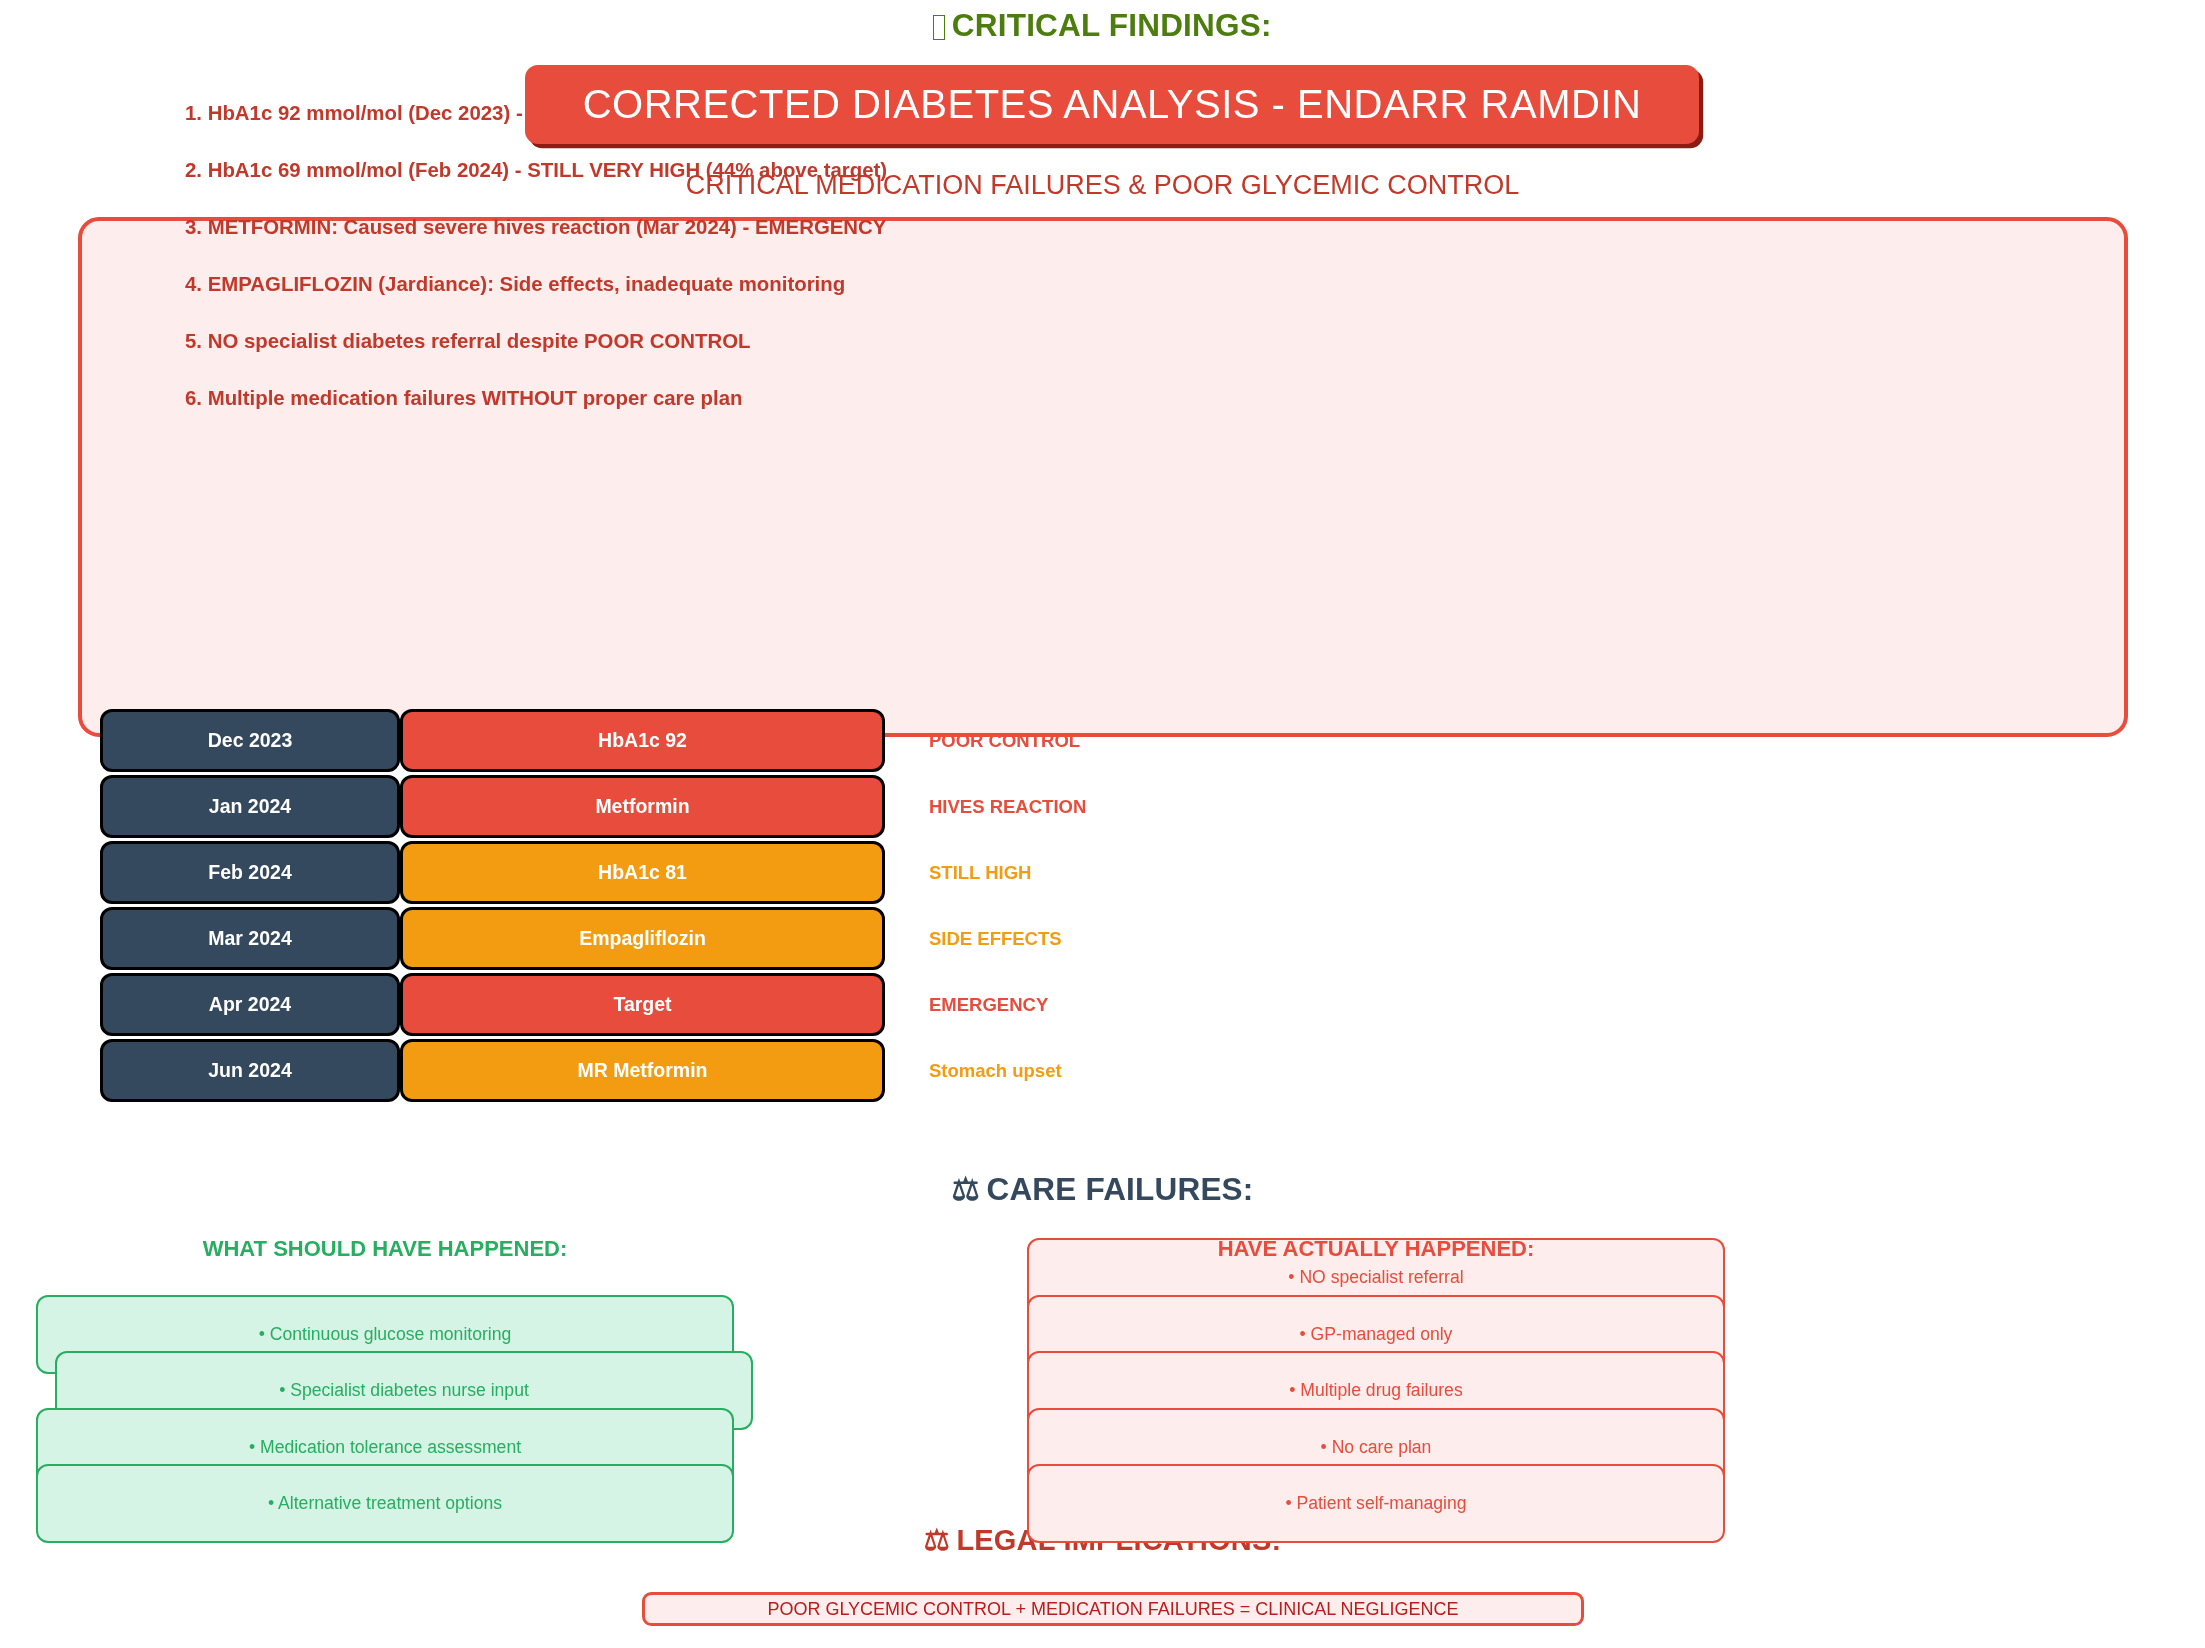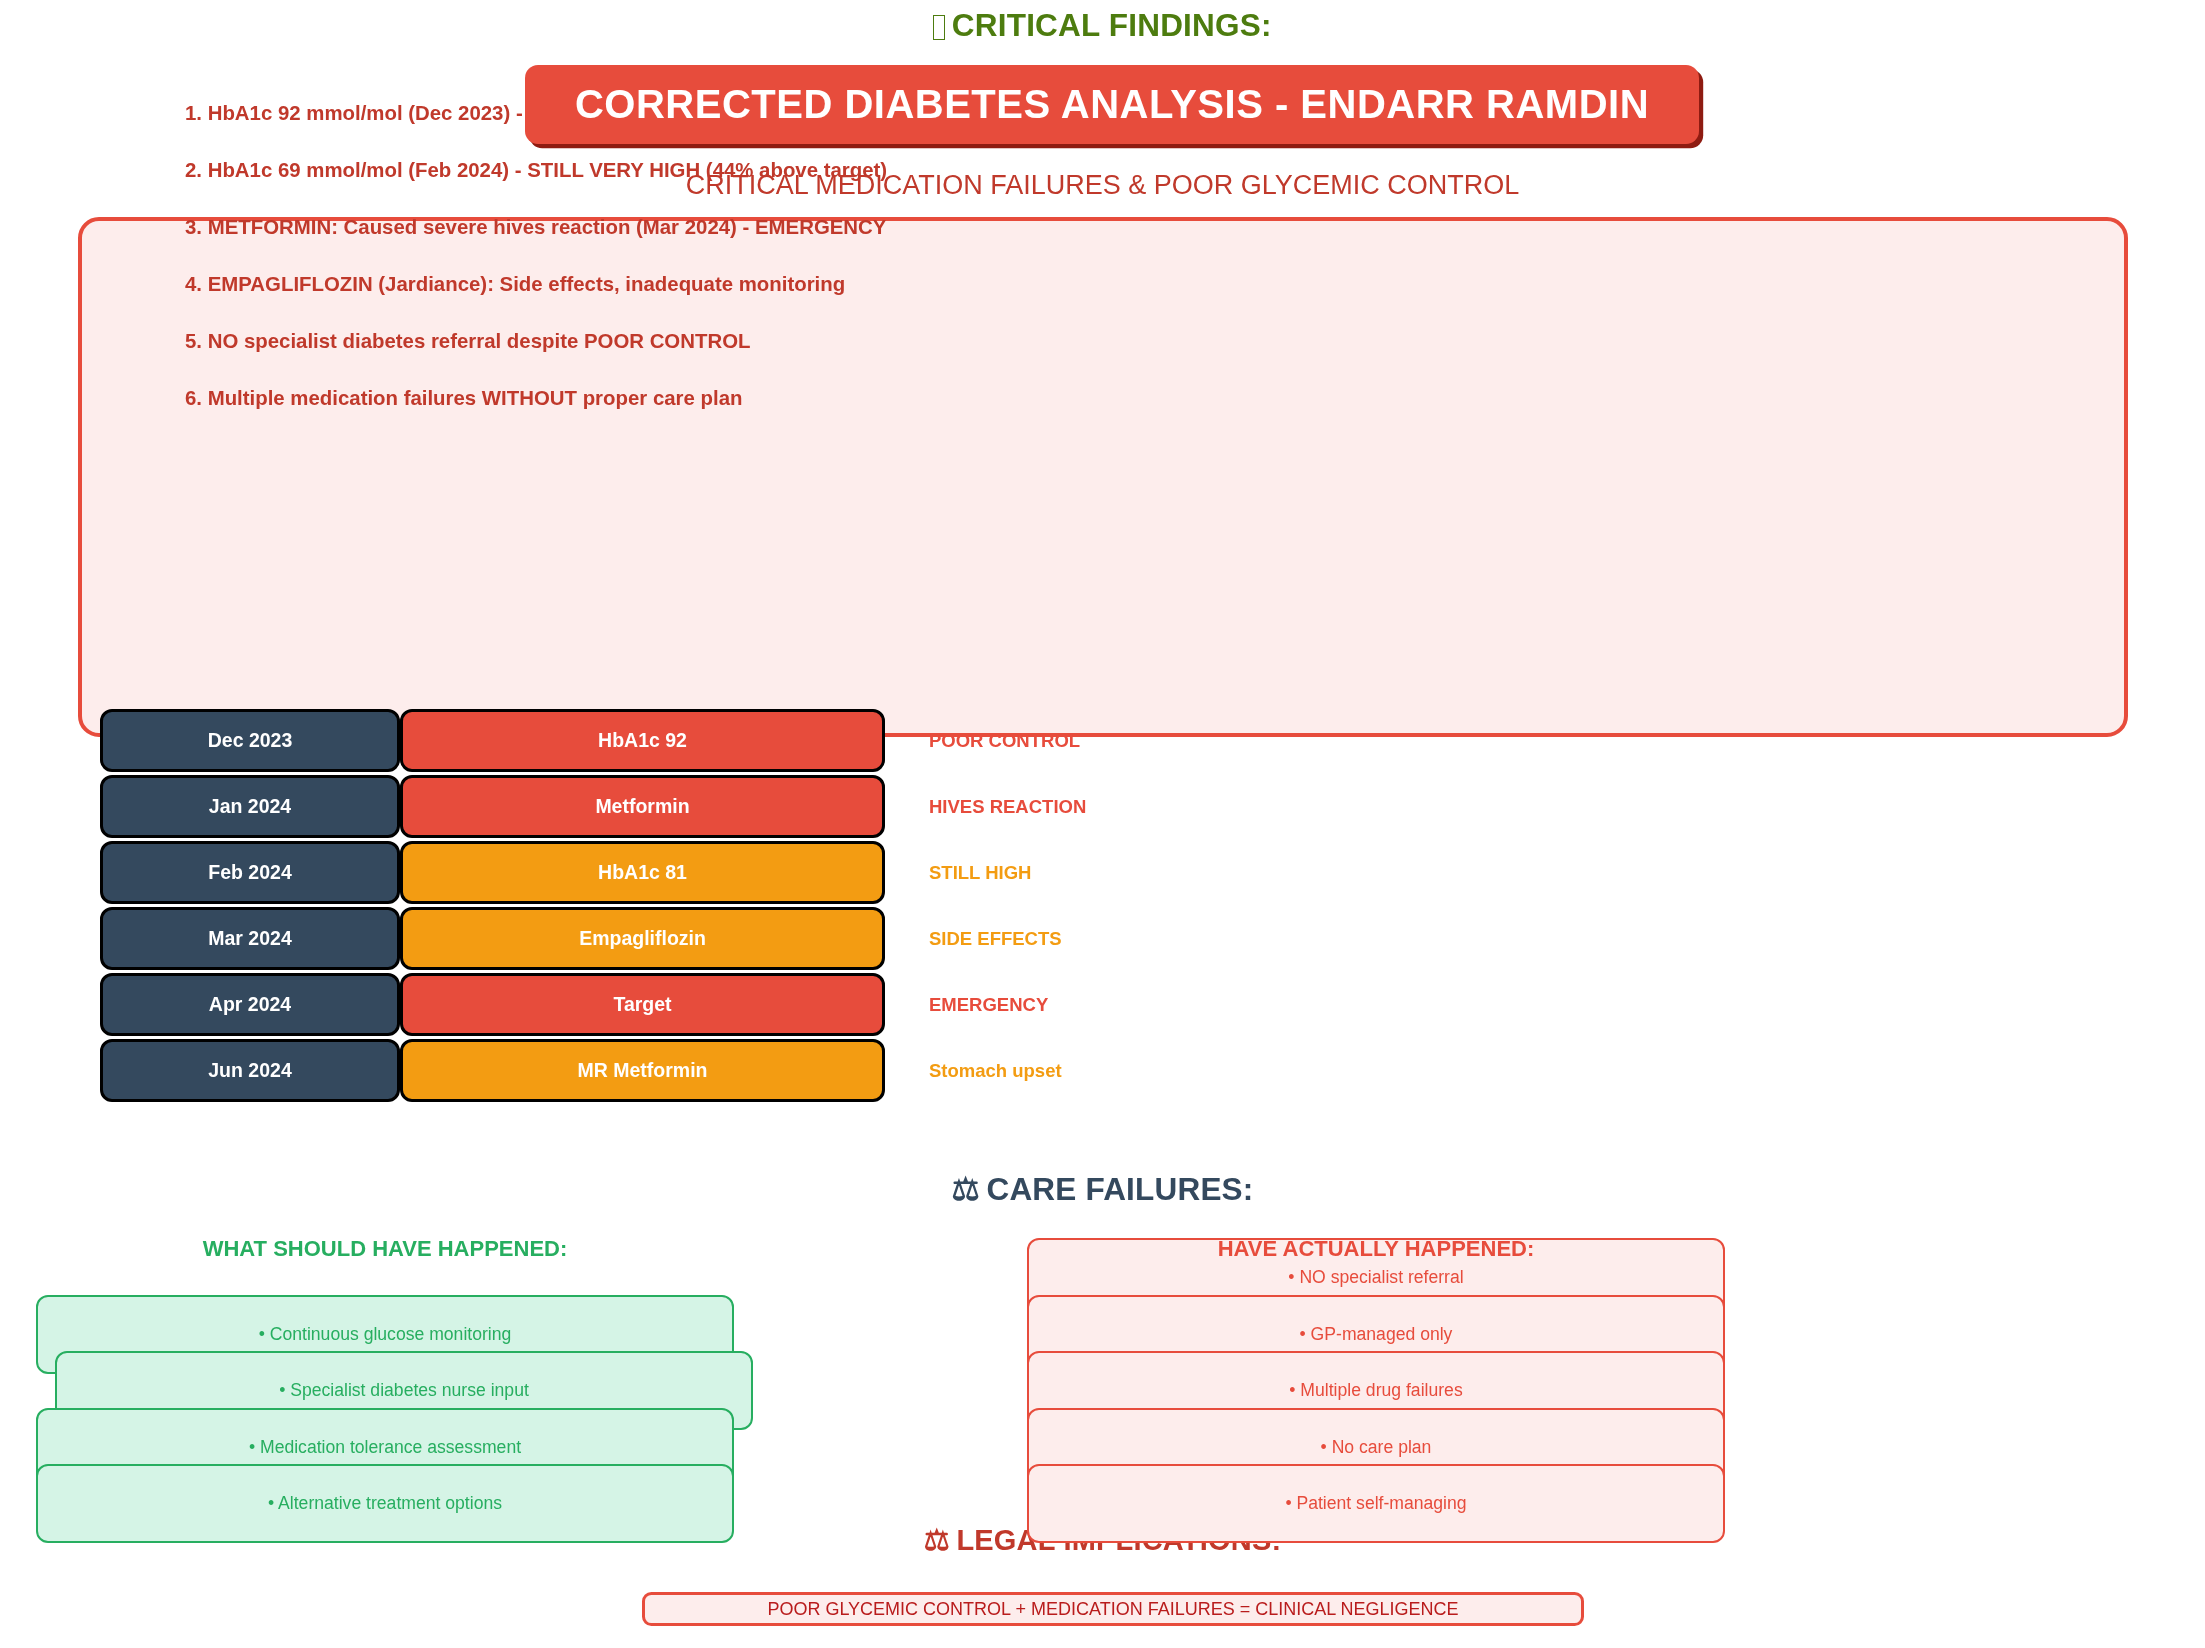--- a/index.html
+++ b/index.html
@@ -91,21 +91,21 @@
     border-radius: 13px;
     box-shadow: 4.2px 4.2px 0 0 #8e1b11;
     display: flex;
     align-items: center;
     justify-content: center;
     z-index: 5;
   }
   #title-banner-text {
     color: #ffffff;
     font-size: 40px;
-    font-weight: bold;
+    font-weight: normal;
     letter-spacing: 0.5px;
     white-space: nowrap;
   }
 
   
   #subtitle {
     position: absolute;
     left: 0;
     top: 170px;
     width: 100%;

